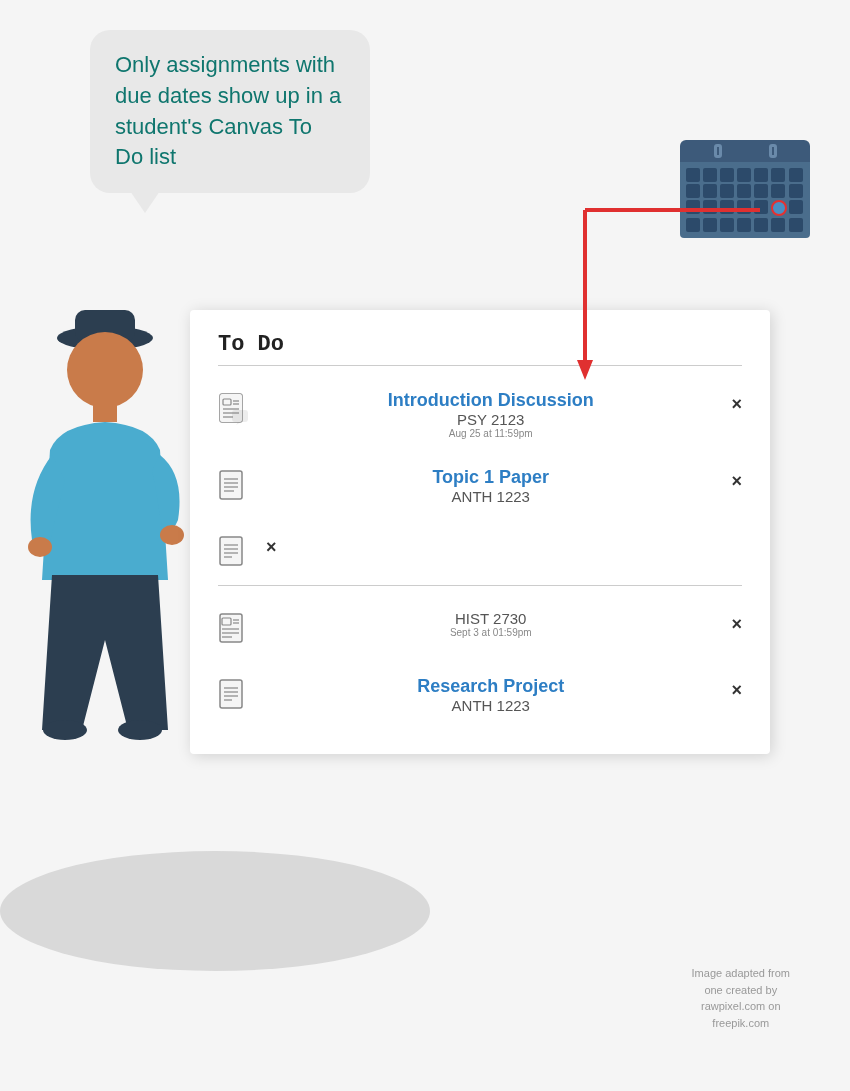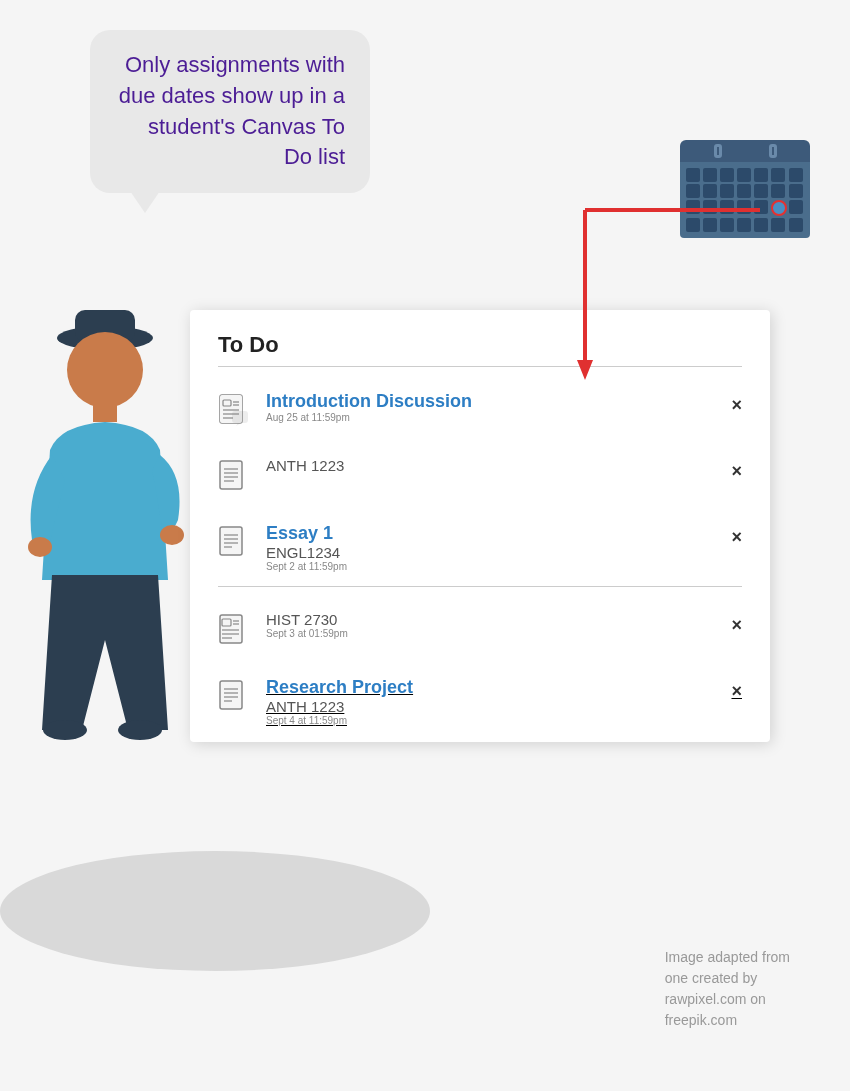--- a/index.html
+++ b/index.html
@@ -28,23 +28,23 @@
     .speech-bubble {
       position: absolute;
       top: 30px;
       left: 90px;
       width: 280px;
       background: #e8e8e8;
       border-radius: 20px;
       padding: 20px 25px;
       font-size: 22px;
       font-weight: 500;
-      color: #4c1d95;
+      color: #0f766e;
       line-height: 1.4;
-      text-align: right;
+      text-align: left;
       z-index: 10;
     }
     .speech-bubble::after {
       content: '';
       position: absolute;
       bottom: -20px;
       left: 40px;
       width: 0;
       height: 0;
       border-left: 15px solid transparent;
@@ -111,20 +111,21 @@
       box-shadow: 2px 2px 15px rgba(0,0,0,0.15);
       padding: 0;
       z-index: 5;
     }
 
     .panel-section-title {
       font-size: 22px;
       font-weight: bold;
       color: #222;
       padding: 22px 28px 8px 28px;
+      font-family: Liberation Mono, monospace;
     }
 
     .panel-divider {
       border: none;
       border-top: 1.5px solid #ccc;
       margin: 0 28px 10px 28px;
     }
 
     .todo-item {
       display: flex;
@@ -136,20 +137,21 @@
 
     .item-icon {
       width: 32px;
       height: 36px;
       flex-shrink: 0;
       margin-top: 2px;
     }
 
     .item-content {
       flex: 1;
+      text-align: center;
     }
 
     .item-title {
       color: #2d7ec4;
       font-size: 18px;
       font-weight: bold;
       display: block;
     }
 
     .item-course {
@@ -180,23 +182,23 @@
       right: 55px;
       z-index: 20;
       pointer-events: none;
     }
 
     
     .watermark {
       position: absolute;
       bottom: 60px;
       right: 60px;
-      font-size: 14px;
+      font-size: 11px;
       color: #999;
-      text-align: left;
+      text-align: center;
       line-height: 1.5;
       z-index: 20;
     }
 
     
     .person-svg {
       position: absolute;
       left: 20px;
       top: 160px;
       z-index: 2;
@@ -304,52 +306,49 @@
       <line x1="15" y1="12" x2="21" y2="12" stroke="#888" stroke-width="1.2"></line>
       <line x1="5" y1="17" x2="21" y2="17" stroke="#888" stroke-width="1.2"></line>
       <line x1="5" y1="21" x2="21" y2="21" stroke="#888" stroke-width="1.2"></line>
       <line x1="5" y1="25" x2="15" y2="25" stroke="#888" stroke-width="1.2"></line>
 
       <rect x="14" y="18" width="16" height="12" rx="3" fill="#888" opacity="0.15"></rect>
       <path d="M20 30 L18 33 L23 30Z" fill="#888" opacity="0.15"></path>
     </svg>
     <div class="item-content">
       <span class="item-title">Introduction Discussion</span>
+      <span class="item-course">PSY 2123</span>
       <span class="item-due">Aug 25 at 11:59pm</span>
     </div>
     <span class="item-close">×</span>
   </div>
 
   <div class="todo-item">
     <svg class="item-icon" viewBox="0 0 32 36" fill="none">
       <rect x="2" y="2" width="22" height="28" rx="2" fill="#f5f5f5" stroke="#888" stroke-width="1.5"></rect>
       <line x1="6" y1="10" x2="20" y2="10" stroke="#888" stroke-width="1.2"></line>
       <line x1="6" y1="14" x2="20" y2="14" stroke="#888" stroke-width="1.2"></line>
       <line x1="6" y1="18" x2="20" y2="18" stroke="#888" stroke-width="1.2"></line>
       <line x1="6" y1="22" x2="16" y2="22" stroke="#888" stroke-width="1.2"></line>
     </svg>
     <div class="item-content">
+      <span class="item-title">Topic 1 Paper</span>
       <span class="item-course">ANTH 1223</span>
     </div>
     <span class="item-close">×</span>
   </div>
 
   <div class="todo-item">
     <svg class="item-icon" viewBox="0 0 32 36" fill="none">
       <rect x="2" y="2" width="22" height="28" rx="2" fill="#f5f5f5" stroke="#888" stroke-width="1.5"></rect>
       <line x1="6" y1="10" x2="20" y2="10" stroke="#888" stroke-width="1.2"></line>
       <line x1="6" y1="14" x2="20" y2="14" stroke="#888" stroke-width="1.2"></line>
       <line x1="6" y1="18" x2="20" y2="18" stroke="#888" stroke-width="1.2"></line>
       <line x1="6" y1="22" x2="14" y2="22" stroke="#888" stroke-width="1.2"></line>
     </svg>
-    <div class="item-content">
-      <span class="item-title">Essay 1</span>
-      <span class="item-course">ENGL1234</span>
-      <span class="item-due">Sept 2 at 11:59pm</span>
-    </div>
     <span class="item-close">×</span>
   </div>
 
   <hr class="panel-divider">
 
   <div class="todo-item">
     <svg class="item-icon" viewBox="0 0 32 36" fill="none">
       <rect x="2" y="2" width="22" height="28" rx="2" fill="#f5f5f5" stroke="#888" stroke-width="1.5"></rect>
       <rect x="4" y="6" width="9" height="7" rx="1" fill="none" stroke="#888" stroke-width="1.2"></rect>
       <line x1="15" y1="8" x2="21" y2="8" stroke="#888" stroke-width="1.2"></line>
@@ -358,32 +357,31 @@
       <line x1="4" y1="21" x2="21" y2="21" stroke="#888" stroke-width="1.2"></line>
       <line x1="4" y1="25" x2="14" y2="25" stroke="#888" stroke-width="1.2"></line>
     </svg>
     <div class="item-content">
       <span class="item-course">HIST 2730</span>
       <span class="item-due">Sept 3 at 01:59pm</span>
     </div>
     <span class="item-close">×</span>
   </div>
 
-  <div class="todo-item" style="padding-bottom: 16px; text-decoration: underline;">
+  <div class="todo-item" style="padding-bottom: 40px;">
     <svg class="item-icon" viewBox="0 0 32 36" fill="none">
       <rect x="2" y="2" width="22" height="28" rx="2" fill="#f5f5f5" stroke="#888" stroke-width="1.5"></rect>
       <line x1="6" y1="10" x2="20" y2="10" stroke="#888" stroke-width="1.2"></line>
       <line x1="6" y1="14" x2="20" y2="14" stroke="#888" stroke-width="1.2"></line>
       <line x1="6" y1="18" x2="20" y2="18" stroke="#888" stroke-width="1.2"></line>
       <line x1="6" y1="22" x2="14" y2="22" stroke="#888" stroke-width="1.2"></line>
     </svg>
     <div class="item-content">
       <span class="item-title">Research Project</span>
       <span class="item-course">ANTH 1223</span>
-      <span class="item-due">Sept 4 at 11:59pm</span>
     </div>
     <span class="item-close">×</span>
   </div>
 
 </div>
 
 <div class="watermark">
   <span>Image adapted from<br>one created by<br>rawpixel.com on<br>freepik.com</span>
 </div>
 

